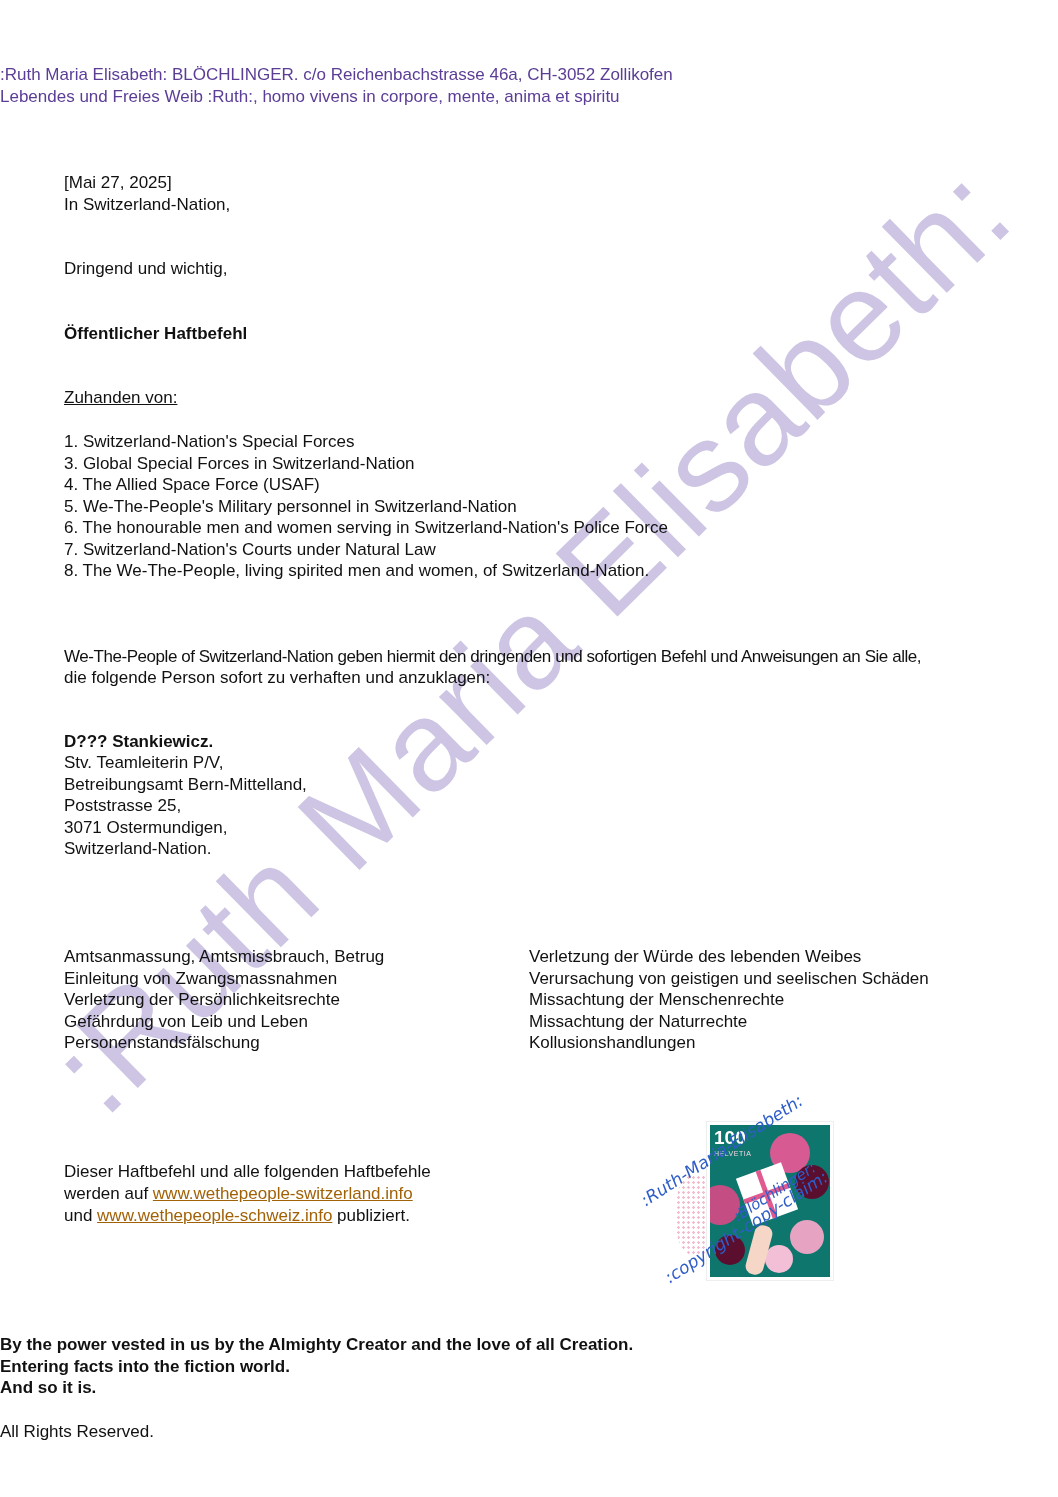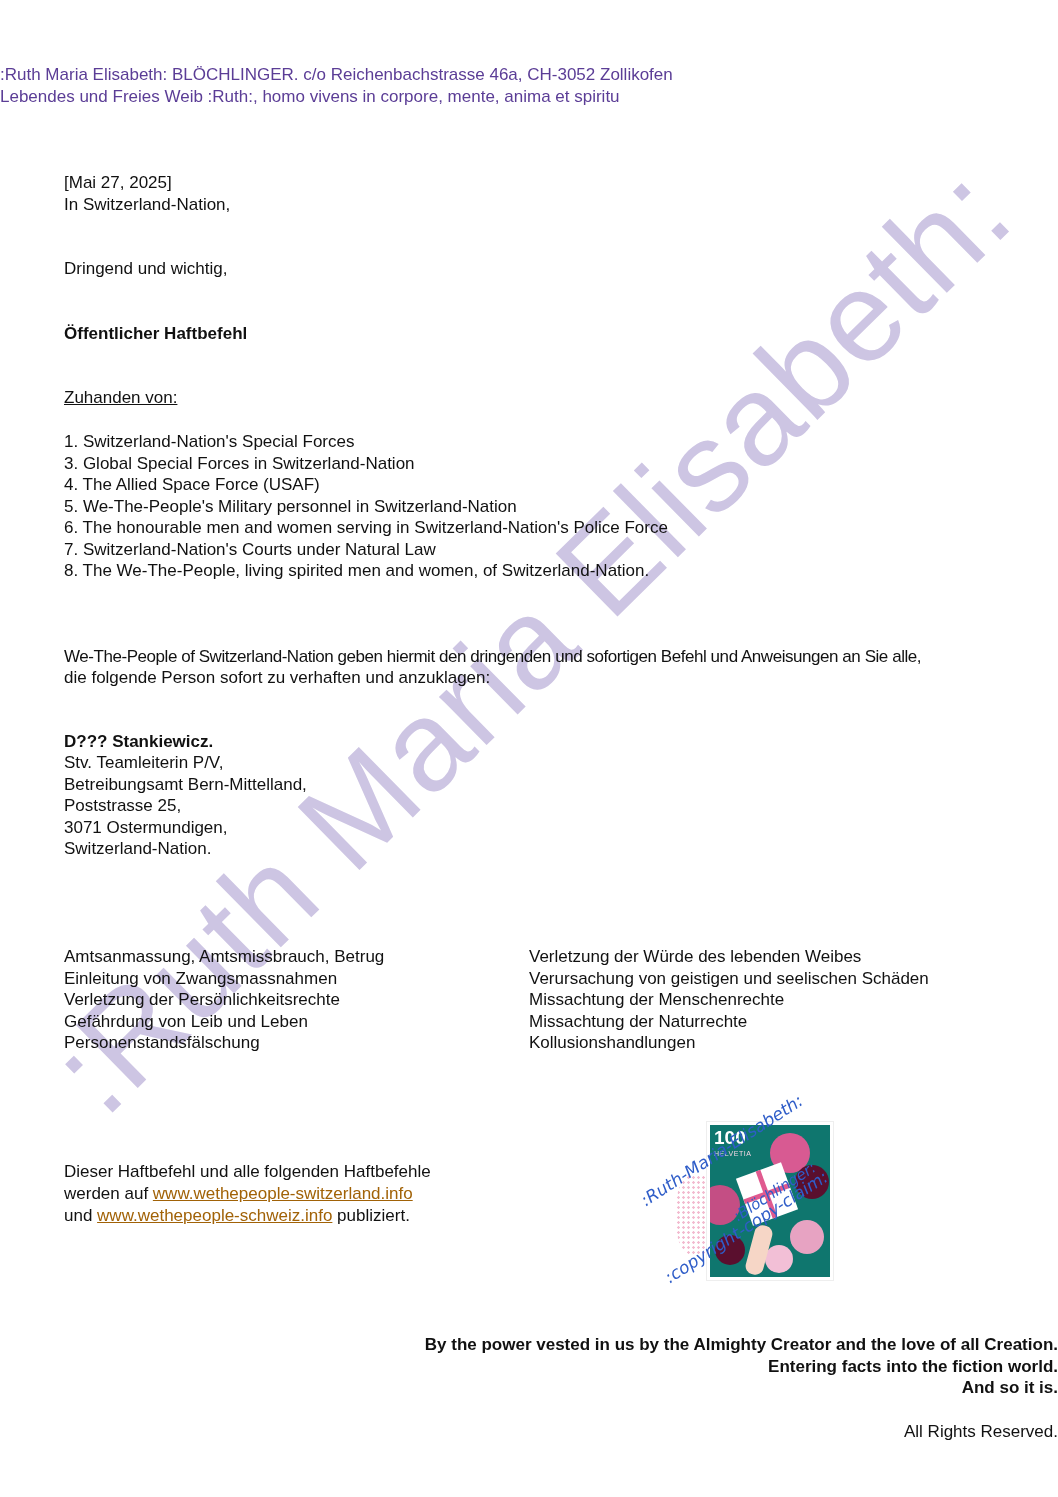--- a/index.html
+++ b/index.html
@@ -8,21 +8,21 @@
   .watermark { position:absolute; left:530px; top:640px; transform:translate(-50%,-50%) rotate(-44.5deg);
                font-family:"Liberation Sans", sans-serif; font-size:128px; color:#cdc5e3; white-space:nowrap;
                letter-spacing:1px; z-index:0; user-select:none; }
   .layer { position:absolute; left:0; top:0; width:100%; height:100%; z-index:1; }
   .hdr { position:absolute; left:0; width:1058px; text-align:left; color:#5b3d96; font-size:17px; line-height:22px; }
   .t { position:absolute; left:64px; font-size:17px; line-height:21.5px; white-space:nowrap; }
   .b { font-weight:bold; }
   .u { text-decoration:underline; }
   .list div, .col div { height:21.5px; }
   a.lnk { color:#a16207; text-decoration:underline; }
-  .center { position:absolute; left:0; width:1058px; text-align:right; font-size:17px; line-height:21.5px; }
+  .center { position:absolute; left:0; width:1058px; text-align:left; font-size:17px; line-height:21.5px; }
   .stamp-wrap { position:absolute; left:640px; top:1095px; width:260px; height:200px; }
   .stamp { position:absolute; left:70px; top:30px; width:120px; height:152px; background:#0f766e; overflow:hidden;
            box-shadow:0 0 0 3px #fff, 0 0 0 4px #eee; }
   .stamp .val { position:absolute; left:4px; top:2px; color:#fff; font-weight:bold; font-size:19px; font-family:"Liberation Sans", sans-serif; }
   .stamp .country { position:absolute; left:4px; top:25px; color:#f3d6e4; font-size:7px; letter-spacing:0.5px; }
   .blob { position:absolute; border-radius:50%; }
   .gift { position:absolute; left:33px; top:44px; width:48px; height:50px; background:#fff; transform:rotate(-20deg); }
   .gift:before { content:""; position:absolute; left:21px; top:0; width:5px; height:100%; background:#e05a8f; }
   .gift:after { content:""; position:absolute; top:22px; left:0; height:5px; width:100%; background:#e05a8f; }
   .hand { position:absolute; left:40px; top:100px; width:18px; height:50px; background:#f6d6c6; transform:rotate(15deg); border-radius:8px; }

